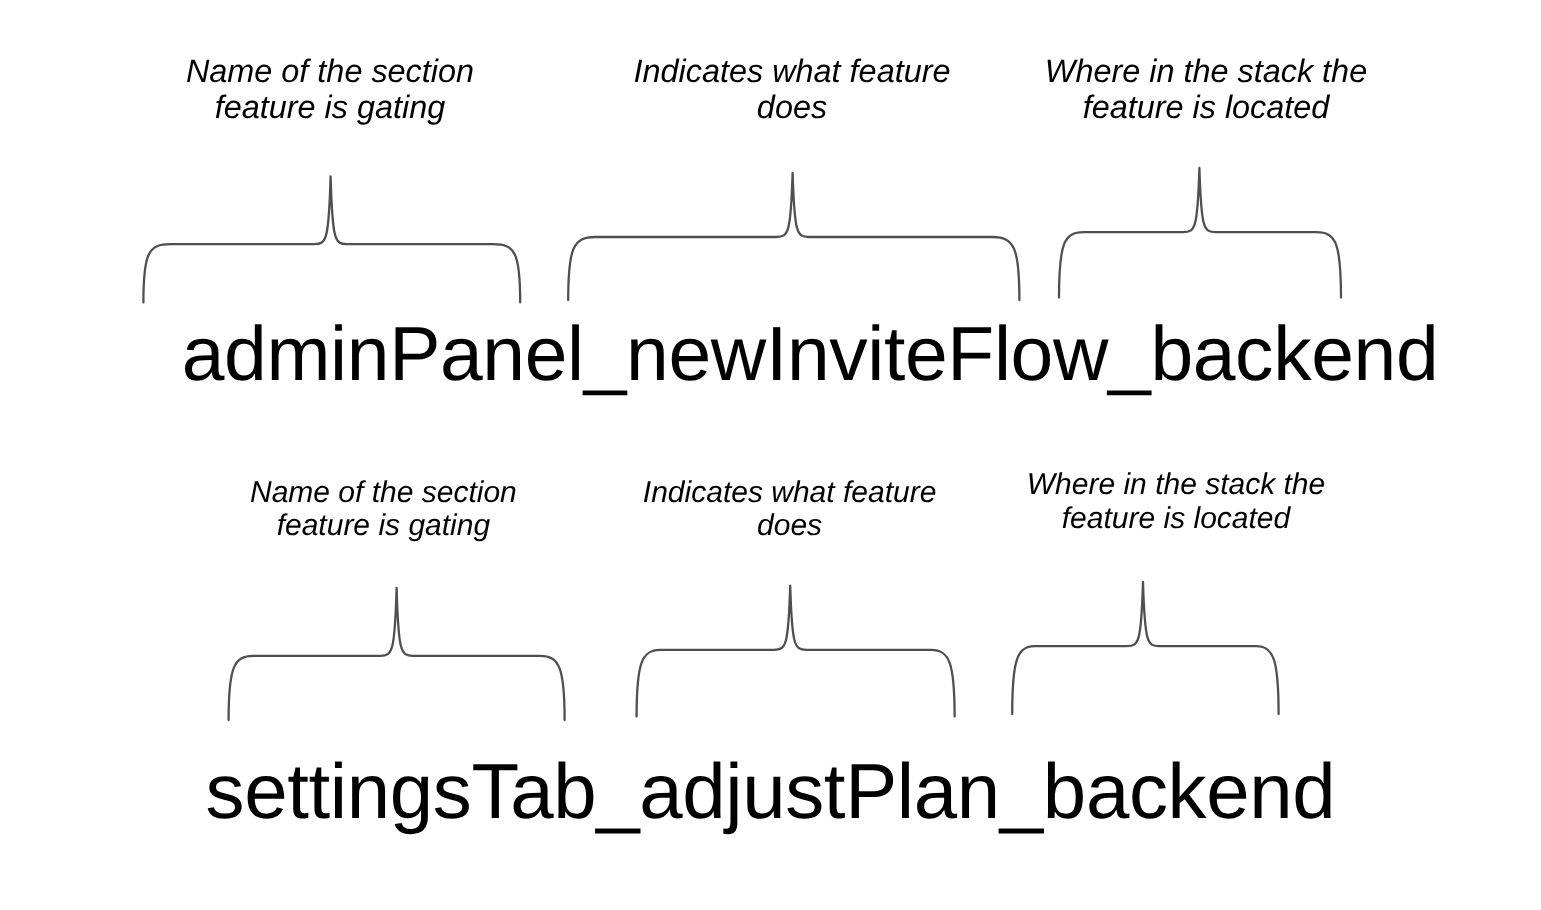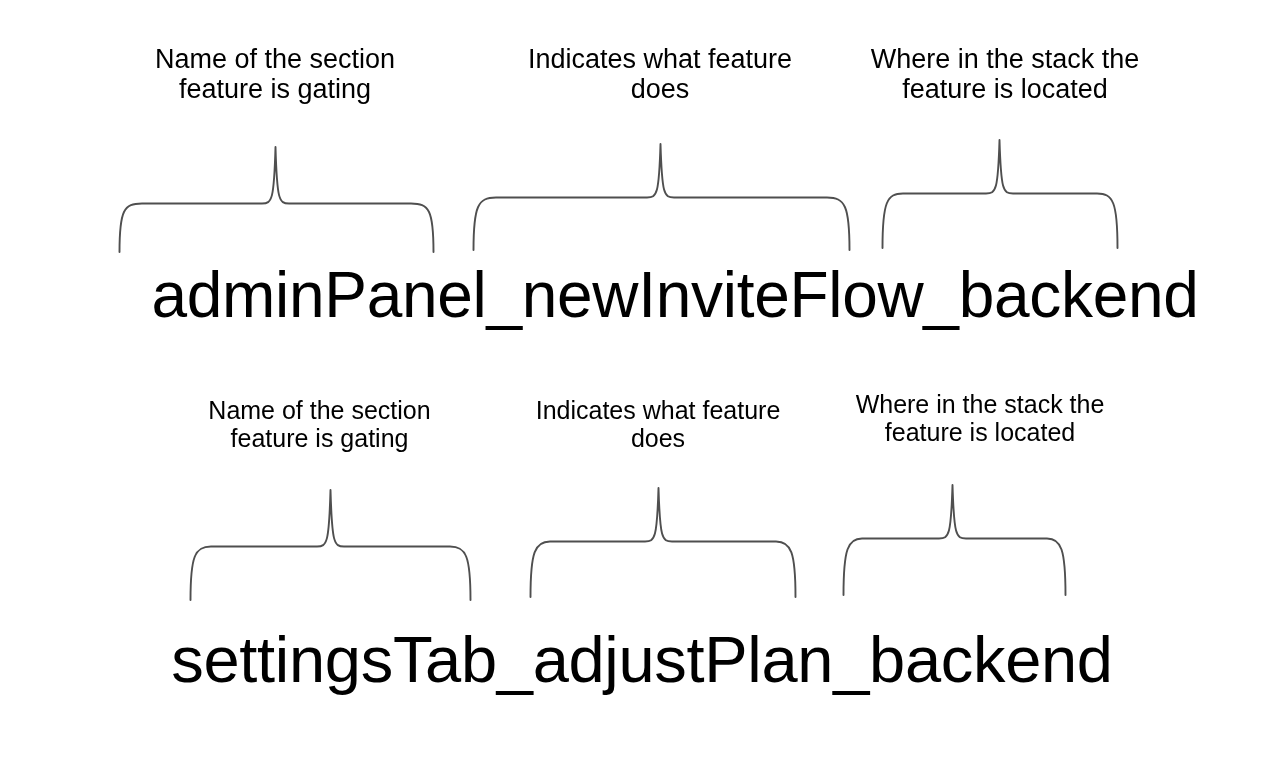--- a/index.html
+++ b/index.html
@@ -25,20 +25,21 @@
     height: 758px;
   }
 
   
   .caption {
     position: absolute;
     text-align: center;
     color: #000000;
     line-height: 1.12;
     white-space: normal;
+    font-style: italic;
   }
 
   
   .r1 .caption { font-size: 27px; }
   
   .r2 .caption { font-size: 25px; }
 
   
   .brace-layer {
     position: absolute;

